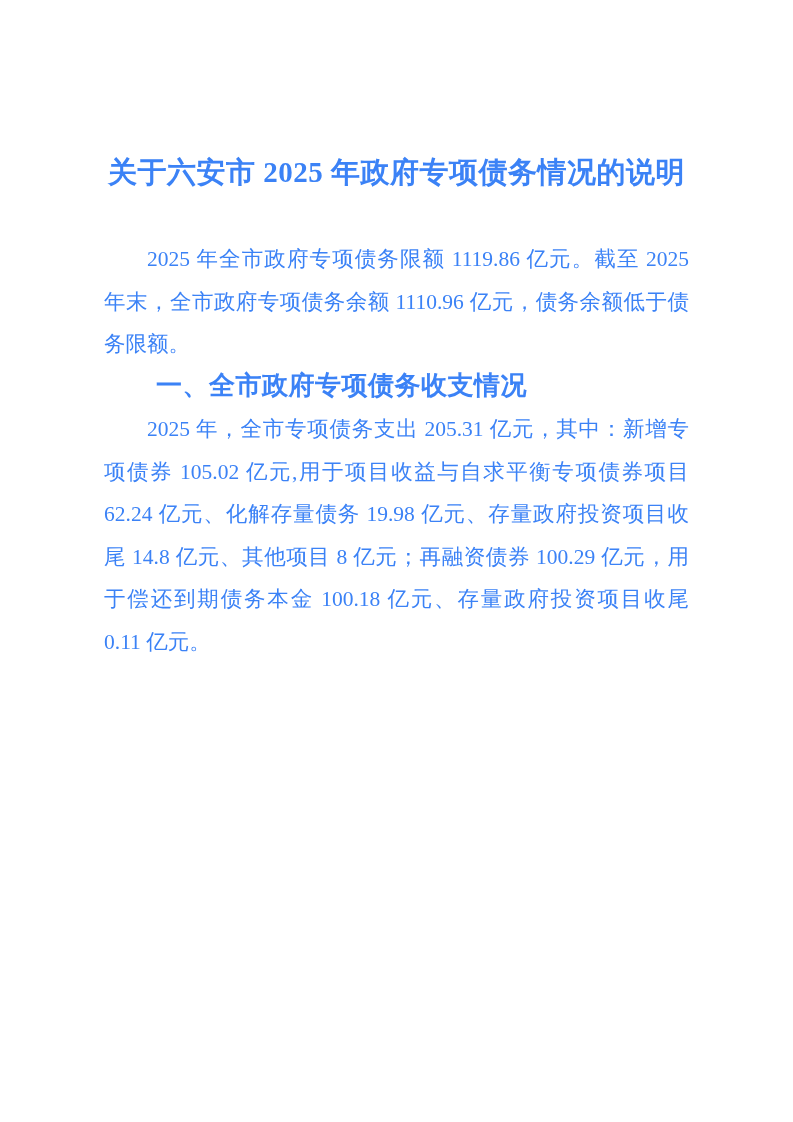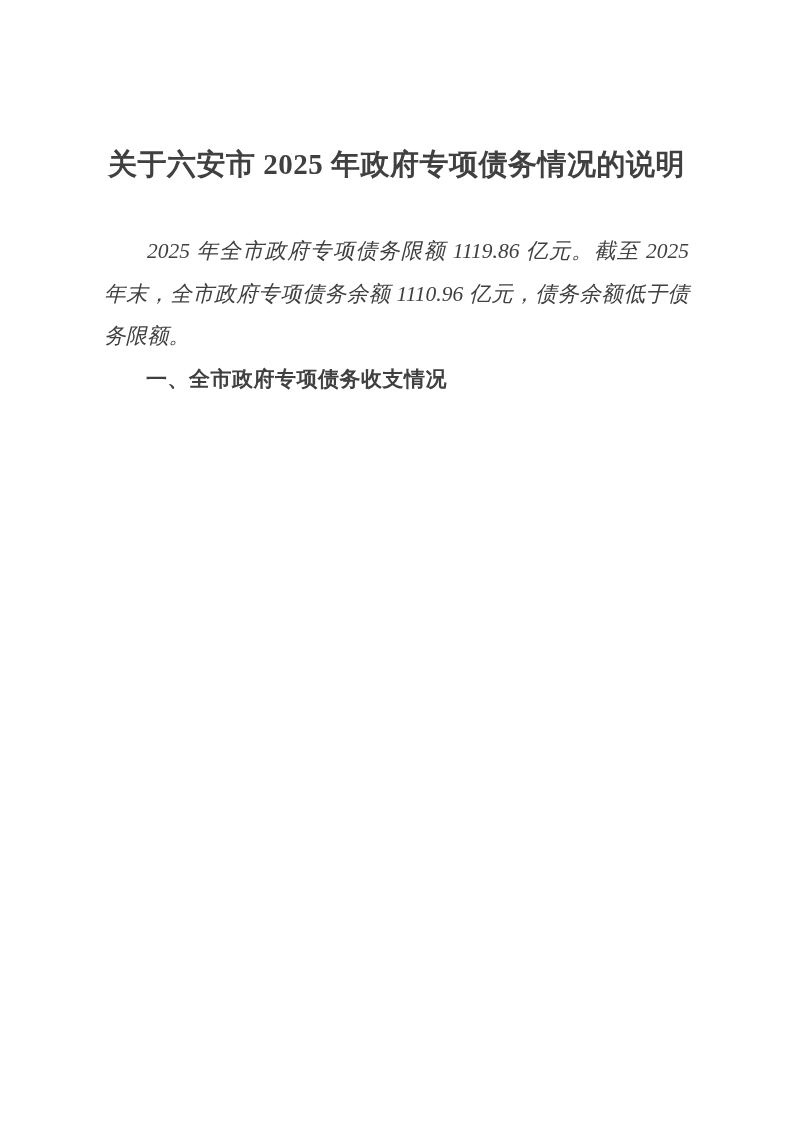--- a/index.html
+++ b/index.html
@@ -5,24 +5,24 @@
   html, body {
     margin: 0;
     padding: 0;
     background: #ffffff;
   }
   .page {
     position: relative;
     width: 793px;
     height: 804px;
     background: #ffffff;
-    color: #404040;
+    color: #3b82f6;
     font-family: "Liberation Serif", "DejaVu Serif", serif;
     overflow: hidden;
-    margin: 4px auto;
+    margin: 12px auto;
   }
   .doc-title {
     margin: 0;
     padding-top: 140px;
     text-align: center;
     font-size: 29px;
     line-height: 41px;
     font-weight: bold;
     font-family: "Liberation Serif", "DejaVu Serif", serif;
     letter-spacing: 0.5px;
@@ -30,29 +30,28 @@
   .doc-body {
     margin: 45px auto 0 auto;
     width: 585px;
     font-size: 21.5px;
     line-height: 42.5px;
     text-align: justify;
   }
   .doc-body p {
     margin: 0;
     text-indent: 2em;
-    font-style: italic;
   }
   .sec-heading {
     margin: 0;
-    font-size: 21px;
+    font-size: 26px;
     line-height: 42.5px;
     font-weight: bold;
     text-indent: 2em;
-    font-family: Liberation Serif, serif;
+    font-family: Liberation Mono, monospace;
     letter-spacing: 0.5px;
   }
   .page-num {
     position: absolute;
     top: 1036px;
     right: 103px;
     font-size: 15px;
     line-height: 18px;
     font-family: "Liberation Serif", "DejaVu Serif", serif;
   }
@@ -64,20 +63,21 @@
 
   <h1 class="doc-title">关于六安市 2025 年政府专项债务情况的说明</h1>
 
   <div class="doc-body">
 
     <p>2025 年全市政府专项债务限额 1119.86 亿元。截至 2025 年末，全市政府专项债务余额 1110.96 亿元，债务余额低于债务限额。</p>
 
     <h2 class="sec-heading">一、全市政府专项债务收支情况</h2>
 
 
+    <p>2025 年，全市专项债务支出 205.31 亿元，其中：新增专项债券 105.02 亿元,用于项目收益与自求平衡专项债券项目 62.24 亿元、化解存量债务 19.98 亿元、存量政府投资项目收尾 14.8 亿元、其他项目 8 亿元；再融资债券 100.29 亿元，用于偿还到期债务本金 100.18 亿元、存量政府投资项目收尾 0.11 亿元。</p>
 
 
 
 
   </div>
 
   <div class="page-num">1</div>
 
 </div>
 

